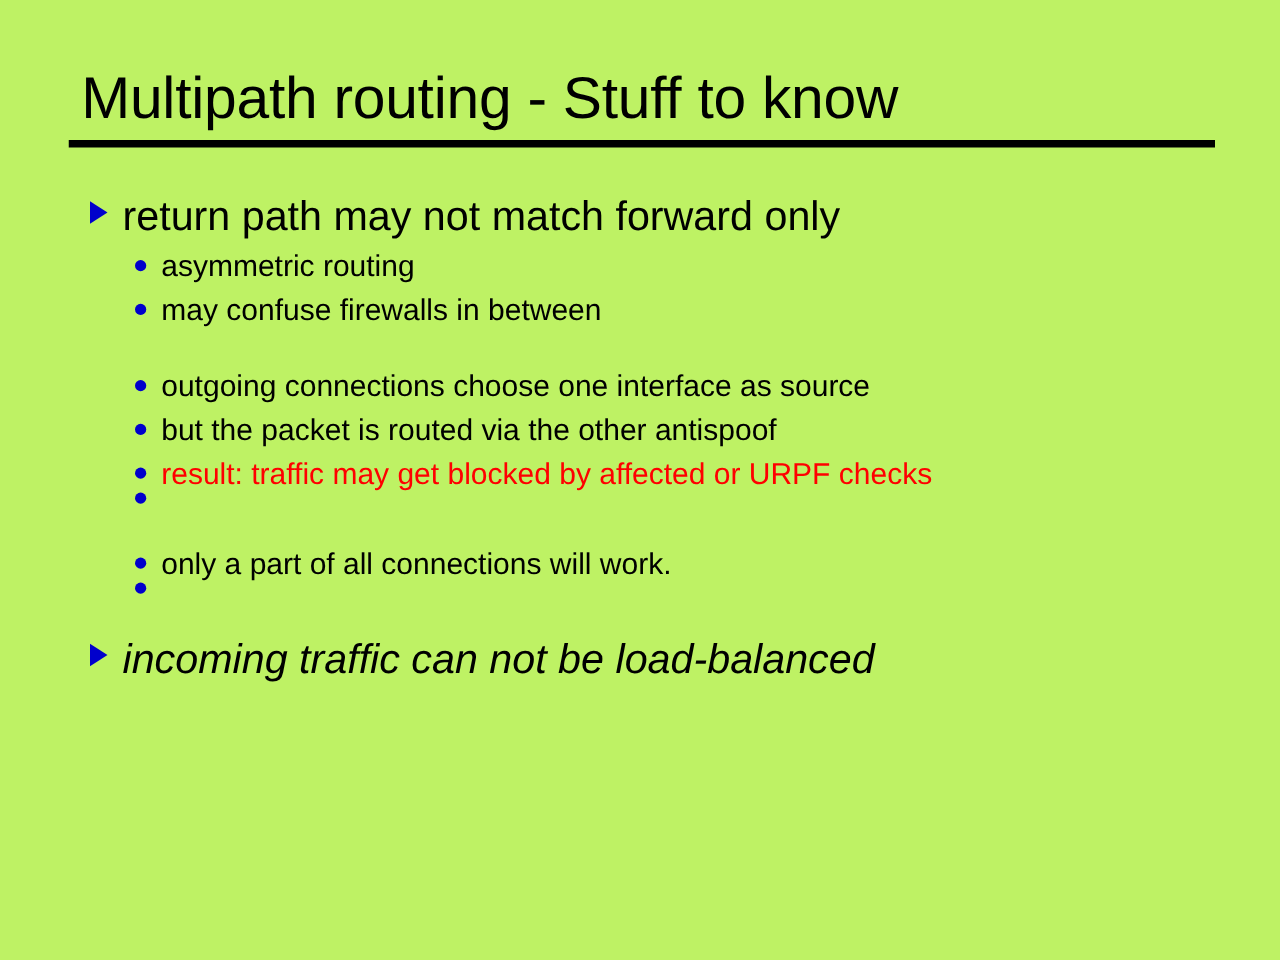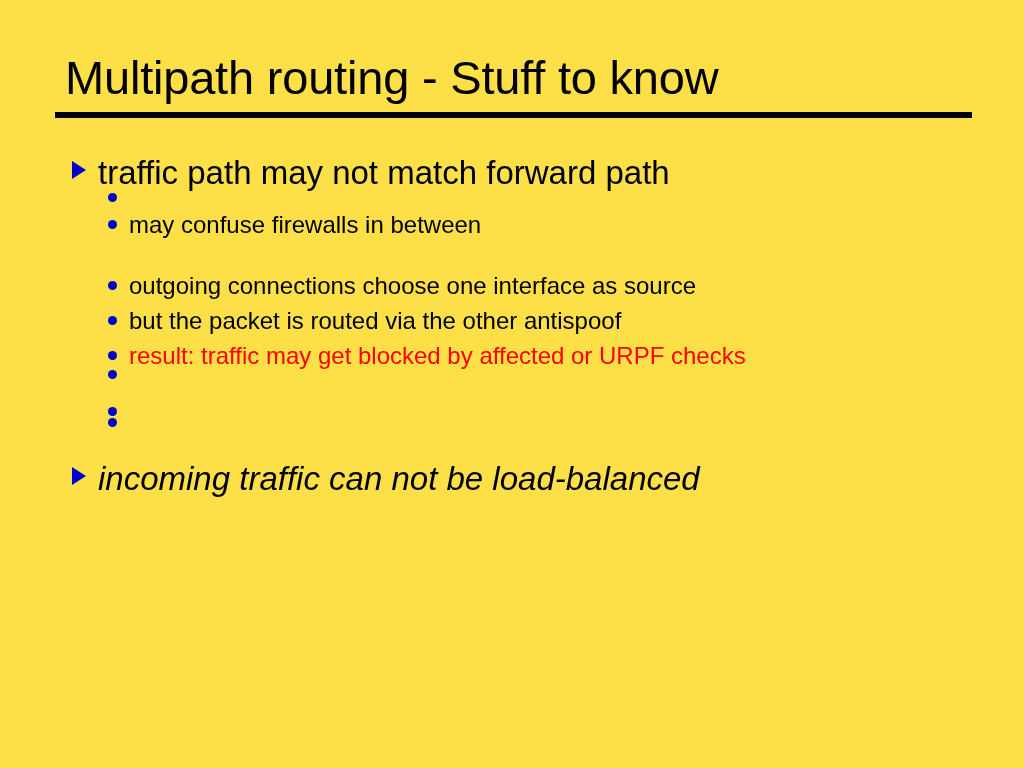--- a/index.html
+++ b/index.html
@@ -15,21 +15,21 @@
     font-family: "DejaVu Sans", "Liberation Sans", sans-serif;
     color: #000000;
     position: relative;
   }
 
   .slide {
     position: absolute;
     top: 0; left: 0;
     width: 1024px;
     height: 768px;
-    background: #fde047;
+    background: #bef264;
   }
 
   
   .title-block {
     position: absolute;
     left: 55px;
     top: 50px;
     width: 917px;
   }
   .slide-title {
@@ -135,26 +135,27 @@
     <div class="title-rule"></div>
   </div>
 
   <div class="body-block">
 
     <div class="group">
       <div class="l1">
         <span class="l1-marker">
             <span class="tri"></span>
           </span>
-        <span class="l1-text">traffic path may not match forward path</span>
-      </div>
-      <div class="l2">
-        <span class="l2-marker">
-            <span class="dot"></span>
-          </span>
+        <span class="l1-text">return path may not match forward only</span>
+      </div>
+      <div class="l2">
+        <span class="l2-marker">
+            <span class="dot"></span>
+          </span>
+        <span class="l2-text">asymmetric routing</span>
       </div>
       <div class="l2">
         <span class="l2-marker">
             <span class="dot"></span>
           </span>
         <span class="l2-text">may confuse firewalls in between</span>
       </div>
     </div>
 
     <div class="group">
@@ -181,20 +182,21 @@
             <span class="dot"></span>
           </span>
       </div>
     </div>
 
     <div class="group">
       <div class="l2">
         <span class="l2-marker">
             <span class="dot"></span>
           </span>
+        <span class="l2-text">only a part of all connections will work.</span>
       </div>
       <div class="l2">
         <span class="l2-marker">
             <span class="dot"></span>
           </span>
       </div>
     </div>
 
     <div class="group">
       <div class="l1">

